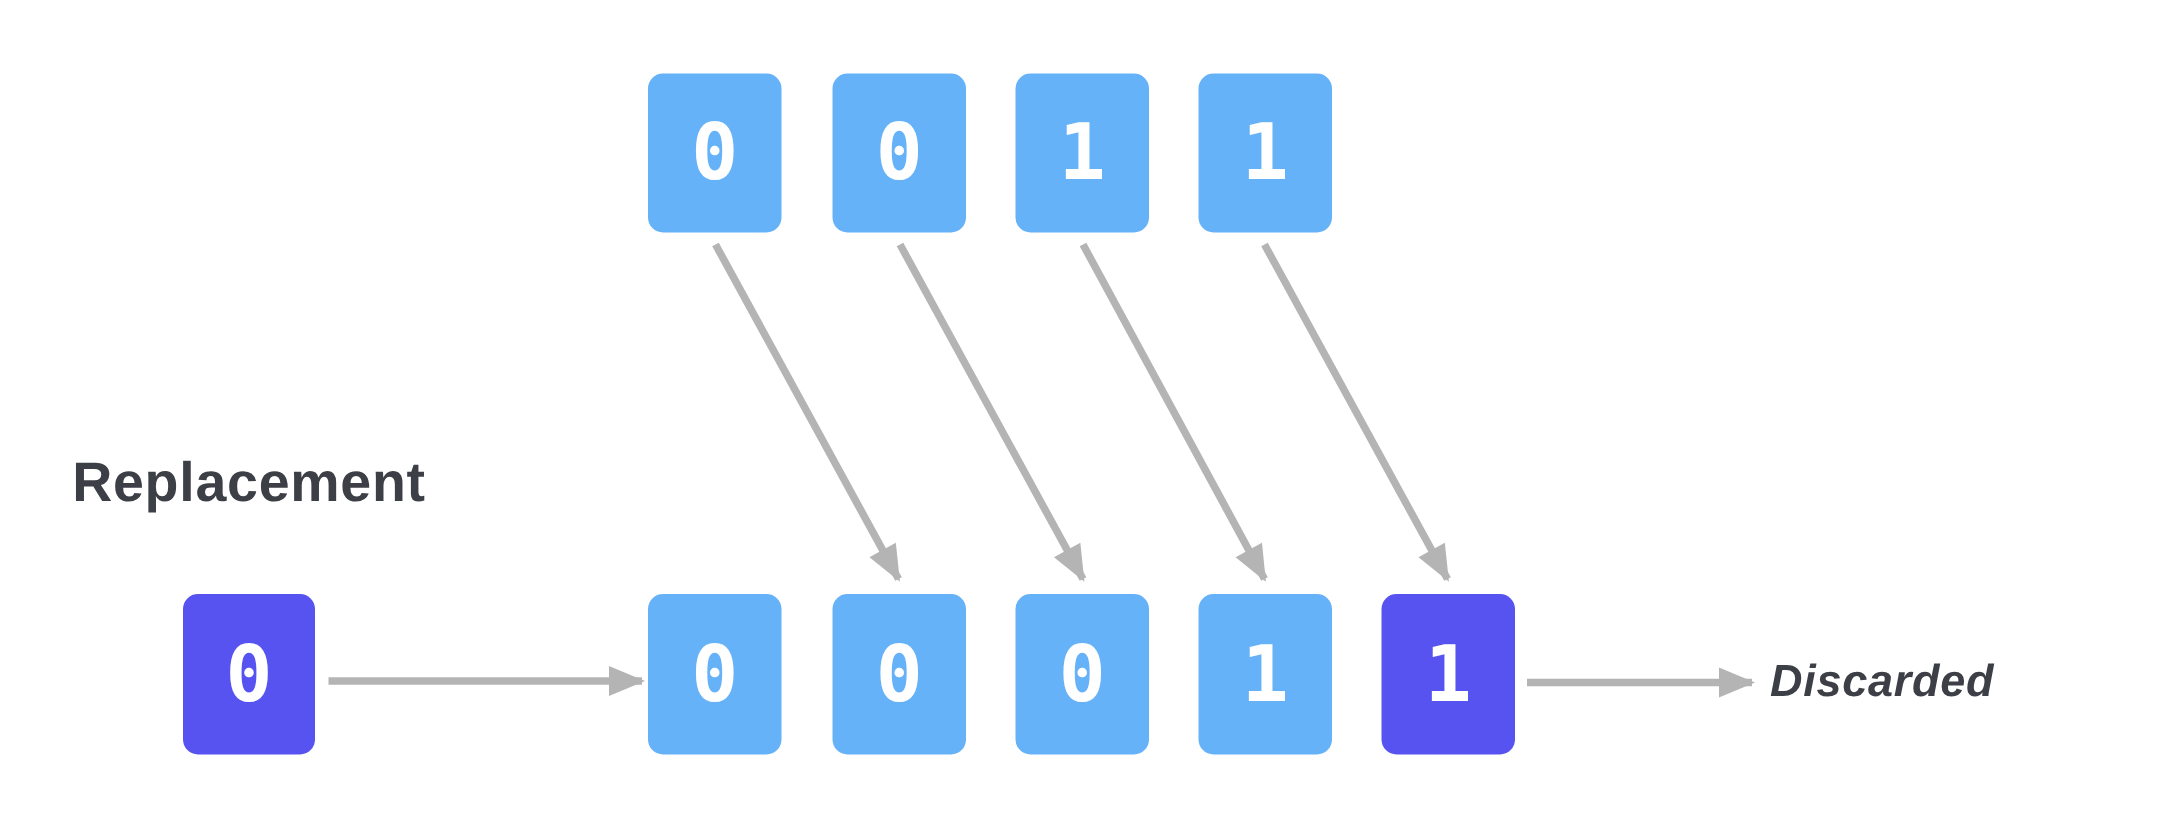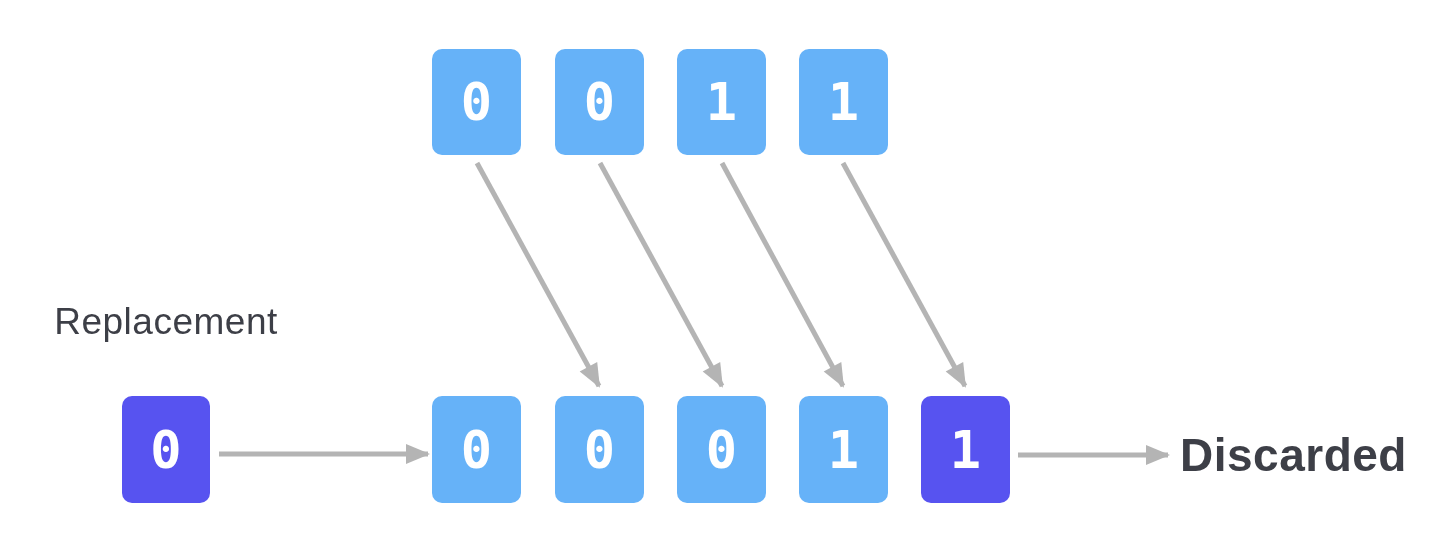--- a/index.html
+++ b/index.html
@@ -62,34 +62,35 @@
   .b3 { left: 799px; }
   .b4 { left: 921px; }
   .rep-box { left: 122px; top: 396px; width: 88px; height: 107px; }
   .rep-label {
     position: absolute;
     left: 26px;
     top: 301px;
     width: 280px;
     text-align: center;
     font-size: 37px;
-    font-weight: normal;
+    font-weight: bold;
     line-height: 42px;
     color: var(--label-dark);
     letter-spacing: 0.5px;
   }
   .discarded-label {
     position: absolute;
     left: 1180px;
     top: 428px;
-    font-size: 46px;
+    font-size: 30px;
     font-weight: bold;
     line-height: 54px;
     color: var(--label-dark);
     letter-spacing: 0.5px;
+    font-style: italic;
   }
 </style>
 </head>
 <body>
 
 <div class="canvas">
 
   <svg class="arrows-layer" viewBox="0 0 1444 552" xmlns="http://www.w3.org/2000/svg" aria-hidden="true">
     <defs>
       <marker id="arrowhead" markerUnits="userSpaceOnUse" markerWidth="26" markerHeight="22" refX="23" refY="11" orient="auto">

